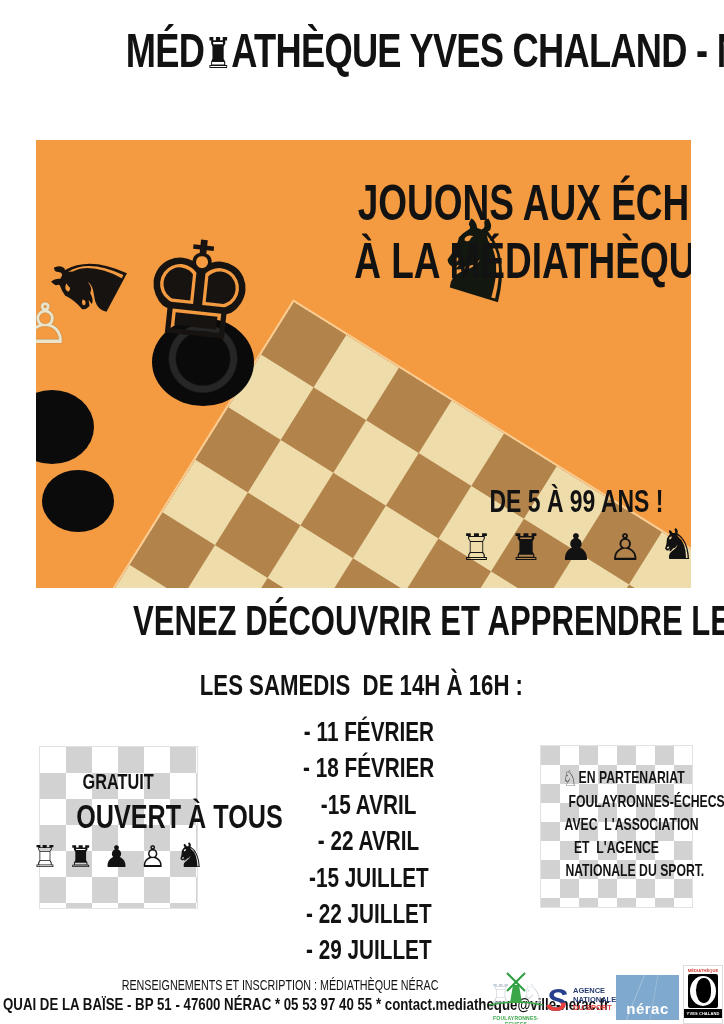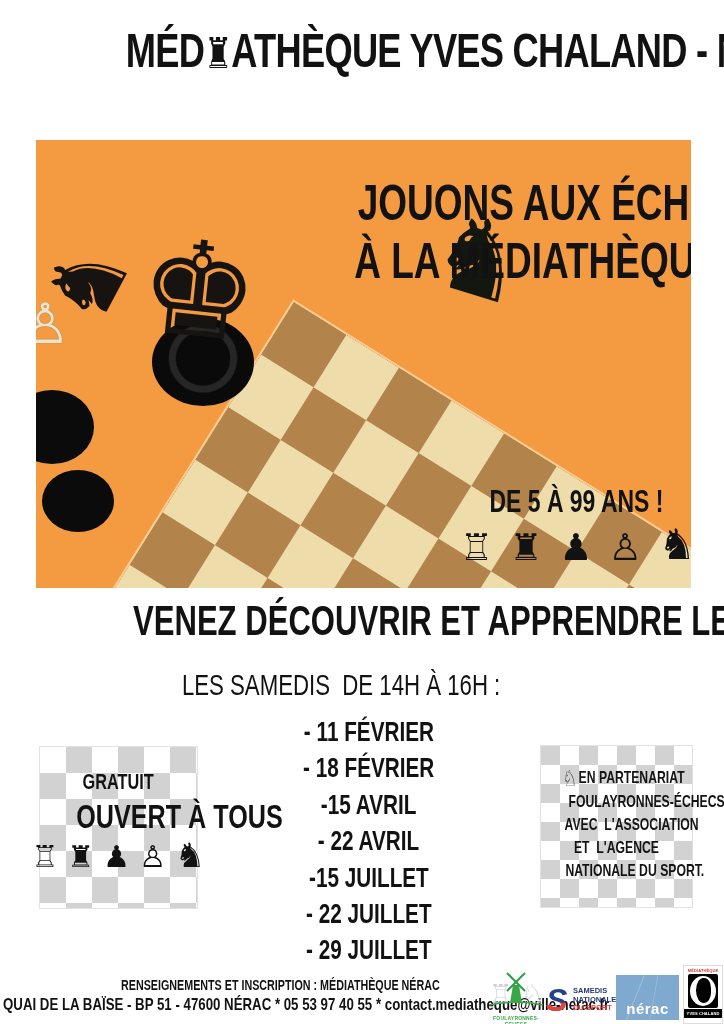--- a/index.html
+++ b/index.html
@@ -29,21 +29,21 @@
   .chkA{left:116px;top:178px;width:102px;height:88px;}
   .chkB{left:-26px;top:250px;width:84px;height:74px;background:#0b0b0b;}
   .chkC{left:6px;top:330px;width:72px;height:62px;background:#0b0b0b;}
   .hero-headline{position:absolute;left:250px;top:34px;width:406px;text-align:center;font-weight:700;font-size:50px;line-height:58px;}
   .ages{position:absolute;left:420px;top:344px;width:240px;text-align:center;font-weight:700;font-size:31px;}
   .ages-row{position:absolute;left:424px;top:384px;width:236px;display:flex;justify-content:space-between;align-items:flex-end;font-size:37px;line-height:1;}
   .ages-row .chess:last-child{font-size:42px;}
 
   
   .subtitle{position:absolute;top:597px;left:0;right:0;text-align:center;font-weight:700;font-size:42px;}
-  .sched-head{position:absolute;top:668px;left:0;width:683px;text-align:center;font-weight:400;font-size:30px;}
+  .sched-head{position:absolute;top:668px;left:0;width:683px;text-align:center;font-weight:700;font-size:30px;padding-left:20px;}
 
   
   .dates{position:absolute;top:714px;left:0;width:737px;text-align:center;font-weight:700;font-size:28px;line-height:36.4px;}
 
   
   .free-box{position:absolute;left:40px;top:747px;width:157px;height:161px;text-align:center;
             background:conic-gradient(#d2d2d2 0 25%, #fff 0 50%, #d2d2d2 0 75%, #fff 0);background-size:52px 52px;
             box-shadow:0 0 0 1px #e2e2e2;}
   .free-box .l1{margin-top:16px;font-weight:700;font-size:22px;line-height:37px;}
   .free-box .l2{font-weight:700;font-size:34px;line-height:33px;}
@@ -51,21 +51,21 @@
   .free-row .chess:last-child{font-size:34px;}
 
   .partner-box{position:absolute;left:541px;top:746px;width:151px;height:161px;text-align:center;
                background:conic-gradient(#fff 0 25%, #d2d2d2 0 50%, #fff 0 75%, #d2d2d2 0);background-size:38px 38px;
                box-shadow:0 0 0 1px #e2e2e2;font-weight:700;color:#141414;}
   .partner-box .pl{font-size:16.5px;line-height:23px;}
   .partner-box .pl:first-child{margin-top:20px;}
   .partner-box .kn{font-size:22px;vertical-align:-3px;margin-right:2px;}
 
   
-  .footer-info{position:absolute;top:977px;left:0;width:560px;text-align:center;font-weight:700;font-size:14.5px;}
+  .footer-info{position:absolute;top:977px;left:0;width:560px;text-align:center;font-weight:400;font-size:14.5px;}
   .footer-address{position:absolute;top:995px;left:3px;font-weight:700;font-size:17px;}
   .footer-address .cx{transform:scaleX(0.78);transform-origin:left center;}
 
   
   .logo-foul{position:absolute;left:485px;top:971px;width:62px;height:48px;text-align:center;}
   .logo-foul .lbl{font-size:5px;font-weight:700;color:#3aa648;letter-spacing:.2px;line-height:6px;}
   .logo-agence{position:absolute;left:546px;top:983px;display:flex;align-items:center;gap:3px;}
   .s-wrap{position:relative;width:24px;height:34px;font-weight:700;font-style:italic;font-size:32px;line-height:34px;}
   .s-wrap span{position:absolute;left:0;top:0;}
   .s-blue{color:#27408b;}
@@ -176,21 +176,21 @@
     </svg>
     <div class="lbl">FOULAYRONNES-ECHECS</div>
   </div>
 
   <div class="logo-agence">
     <span class="s-wrap">
       <span class="s-blue">S</span>
       <span class="s-red">S</span>
     </span>
     <div class="agence-txt">
-      <div>SAMEDIS</div>
+      <div>AGENCE</div>
       <div>NATIONALE</div>
       <div class="red">DU SPORT</div>
     </div>
   </div>
 
   <div class="logo-nerac">
     <span>nérac</span>
   </div>
 
   <div class="logo-med">

